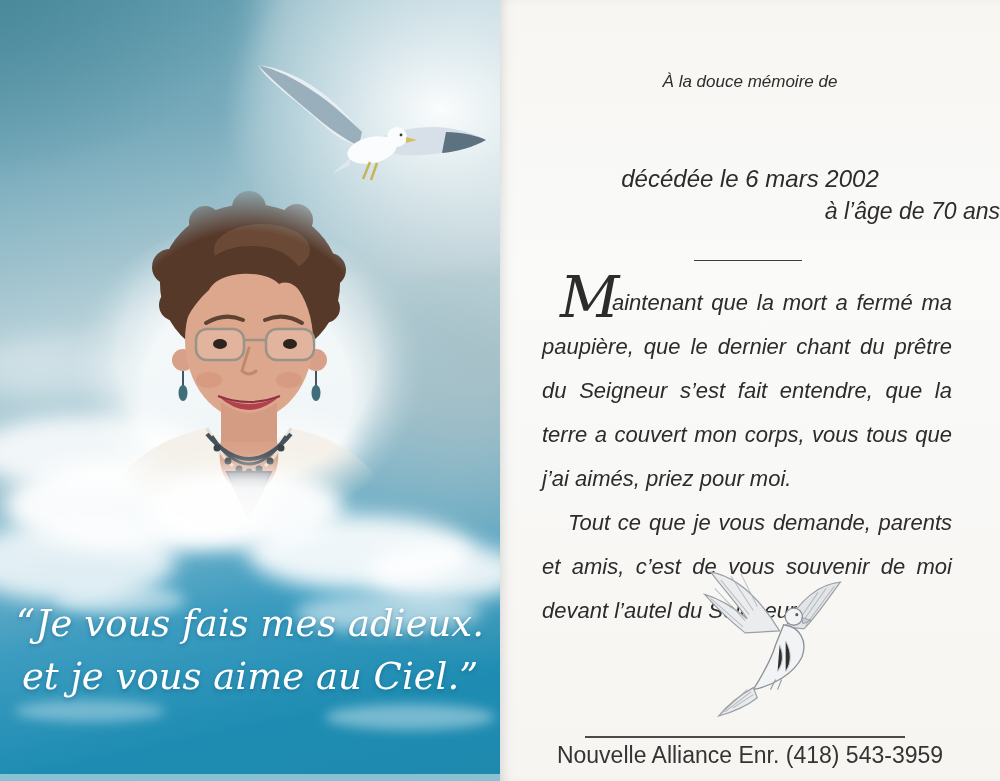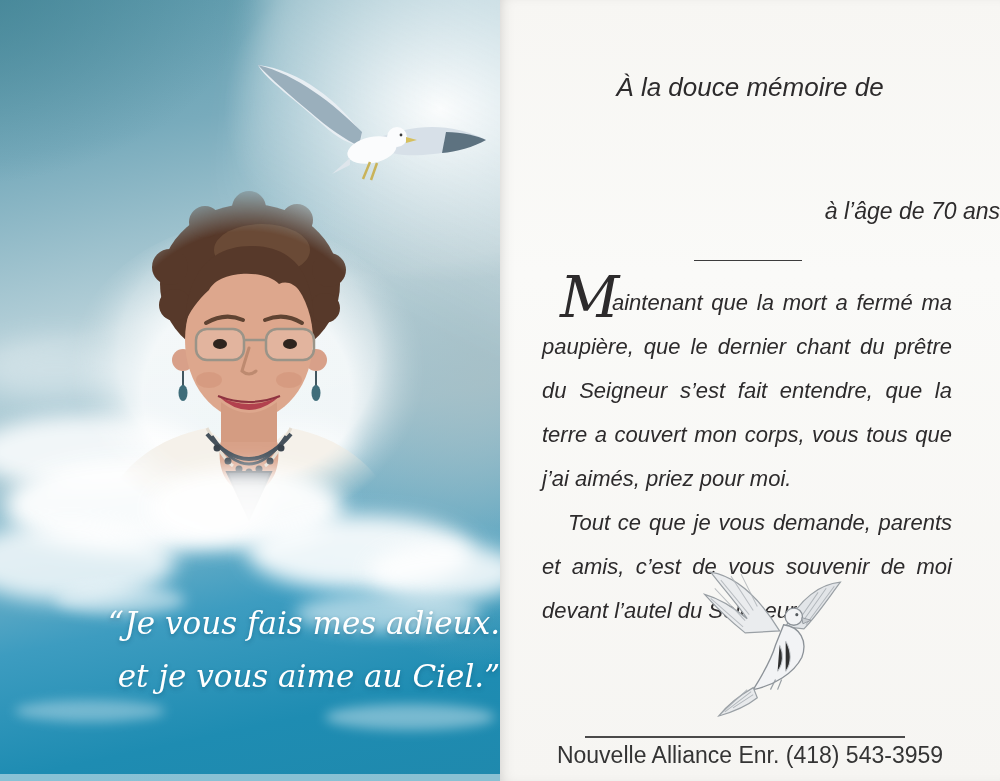--- a/index.html
+++ b/index.html
@@ -27,32 +27,32 @@
   .c8 {left:295px;top:594px;width:185px;height:38px;opacity:.55;filter:blur(8px);}
   .c9 {left:15px;top:700px;width:150px;height:22px;opacity:.35;filter:blur(6px);}
   .c10{left:325px;top:704px;width:170px;height:26px;opacity:.4;filter:blur(6px);}
   .c11{left:225px;top:422px;width:130px;height:45px;opacity:.55;}
   .c12{left:-20px;top:340px;width:150px;height:60px;opacity:.35;filter:blur(14px);}
 
   .seagull{position:absolute;left:250px;top:52px;width:240px;height:150px;}
   .portrait{position:absolute;left:52px;top:172px;width:390px;height:415px;
             -webkit-mask-image:radial-gradient(ellipse 60% 54% at 50% 44%, #000 55%, transparent 78%);
             mask-image:radial-gradient(ellipse 60% 54% at 50% 44%, #000 55%, transparent 78%);}
-  .quote{position:absolute;left:0;top:597px;width:500px;text-align:right;
-         font-family:"DejaVu Serif",serif;font-style:italic;font-size:31px;line-height:53px;
+  .quote{position:absolute;left:0;top:597px;width:500px;text-align:center;
+         font-family:"DejaVu Serif",serif;font-style:italic;font-size:37px;line-height:53px;
          color:#ffffff;text-shadow:0 2px 4px rgba(0,70,100,.35);}
   .edge{position:absolute;left:0;bottom:0;width:500px;height:7px;background:rgba(225,238,242,.55);}
 
   
   .right{position:absolute;left:500px;top:0;width:500px;height:781px;
          background:linear-gradient(180deg,#f7f6f3 0%,#fafaf8 35%,#f6f5f2 100%);
          box-shadow:inset 8px 0 16px -10px rgba(0,0,0,.22);
          color:#2d2b2c;}
   .ded   {position:absolute;top:72px;left:0;width:100%;text-align:center;
-          font-style:italic;font-size:26px;}
+          font-style:italic;font-size:17px;}
   .name  {position:absolute;top:101px;left:0;width:100%;text-align:center;
           font-family:"DejaVu Serif",serif;font-style:italic;font-size:42px;letter-spacing:1px;}
   .ddate {position:absolute;top:165px;left:0;width:100%;text-align:center;
           font-style:italic;font-size:24px;}
   .age   {position:absolute;top:198px;left:0;width:100%;text-align:right;
           font-style:italic;font-size:23px;}
   .divider{position:absolute;top:260px;left:194px;width:108px;border-top:1.5px solid #3c3c3c;}
   .prayer{position:absolute;top:281px;left:42px;width:410px;
           font-style:italic;font-size:22px;line-height:44px;text-align:justify;}
   .prayer p{margin:0;}
@@ -172,20 +172,21 @@
 
     <div class="quote">
       <div>“Je vous fais mes adieux.</div>
       <div>et je vous aime au Ciel.”</div>
     </div>
     <div class="edge"></div>
   </div>
 
   <div class="right">
     <div class="ded">À la douce mémoire de</div>
+    <div class="ddate">décédée le 6 mars 2002</div>
     <div class="age">à l’âge de 70 ans</div>
 
     <div class="divider"></div>
 
     <span class="initial">M</span>
     <div class="prayer">
       <p class="p1">aintenant que la mort a fermé ma paupière, que le dernier chant du prêtre du Seigneur s’est fait entendre, que la terre a couvert mon corps, vous tous que j’ai aimés, priez pour moi.</p>
       <p class="p2">Tout ce que je vous demande, parents et amis, c’est de vous souvenir de moi devant l’autel du Seigneur.</p>
     </div>
 

